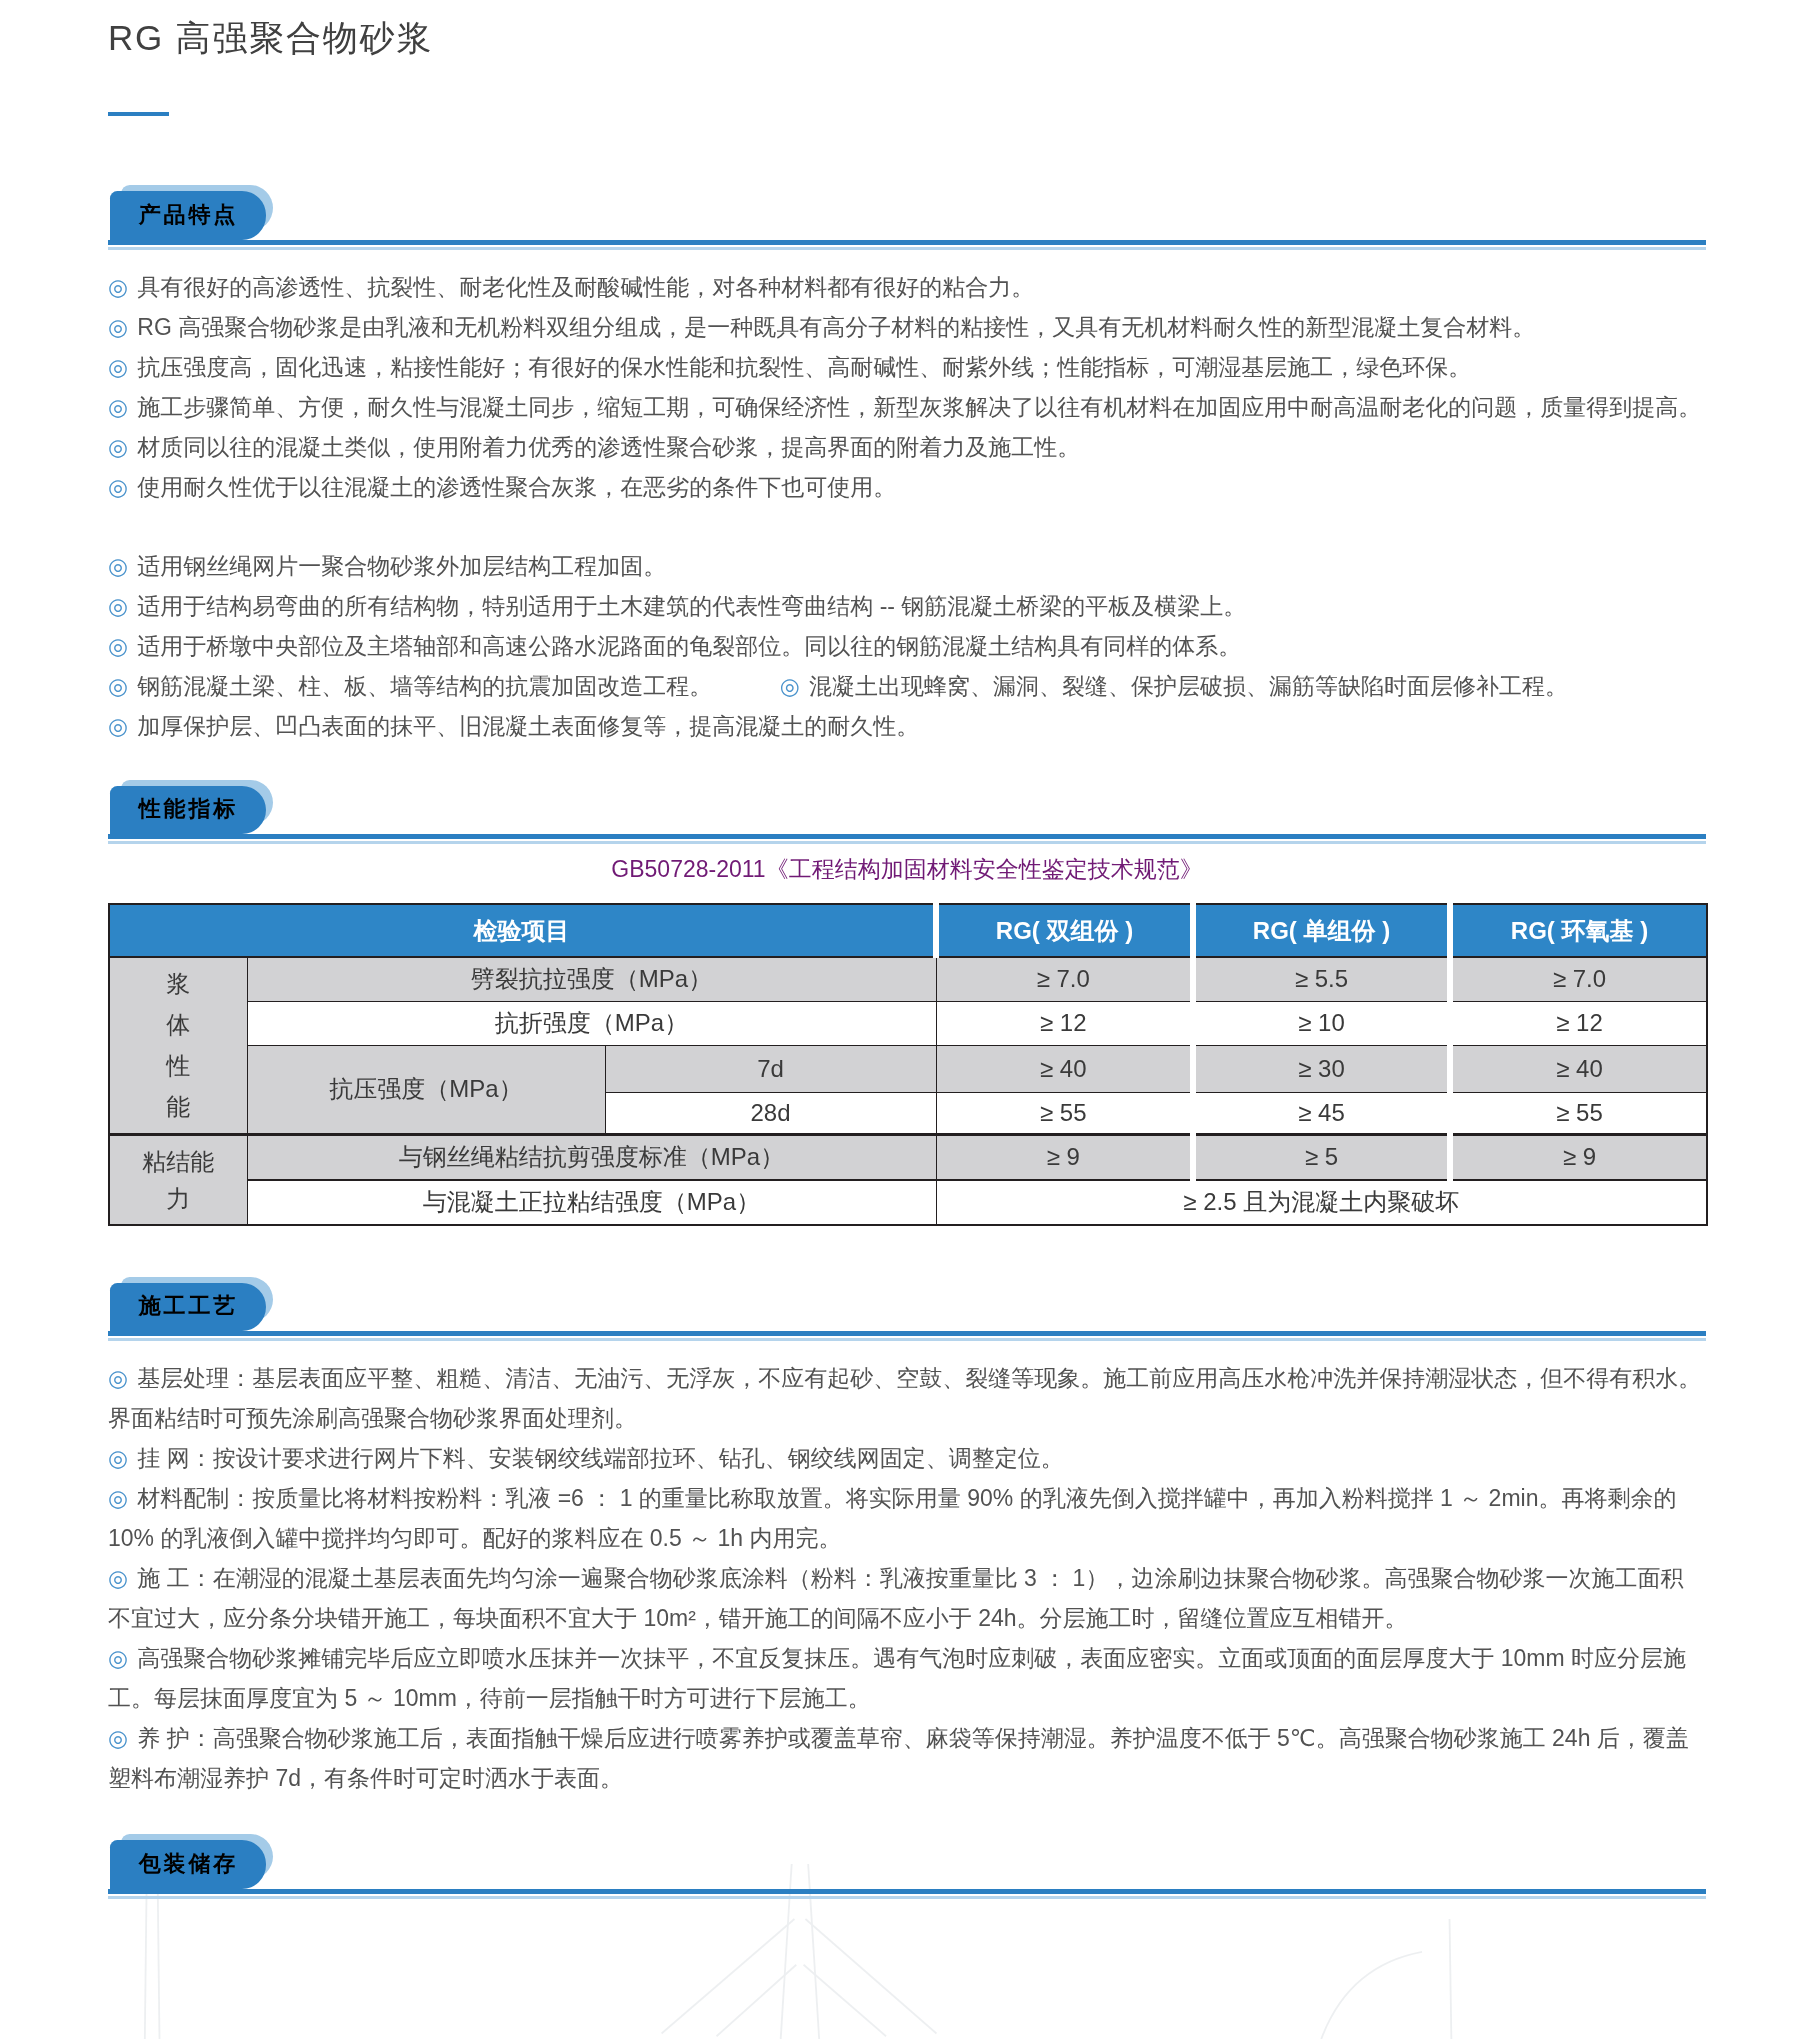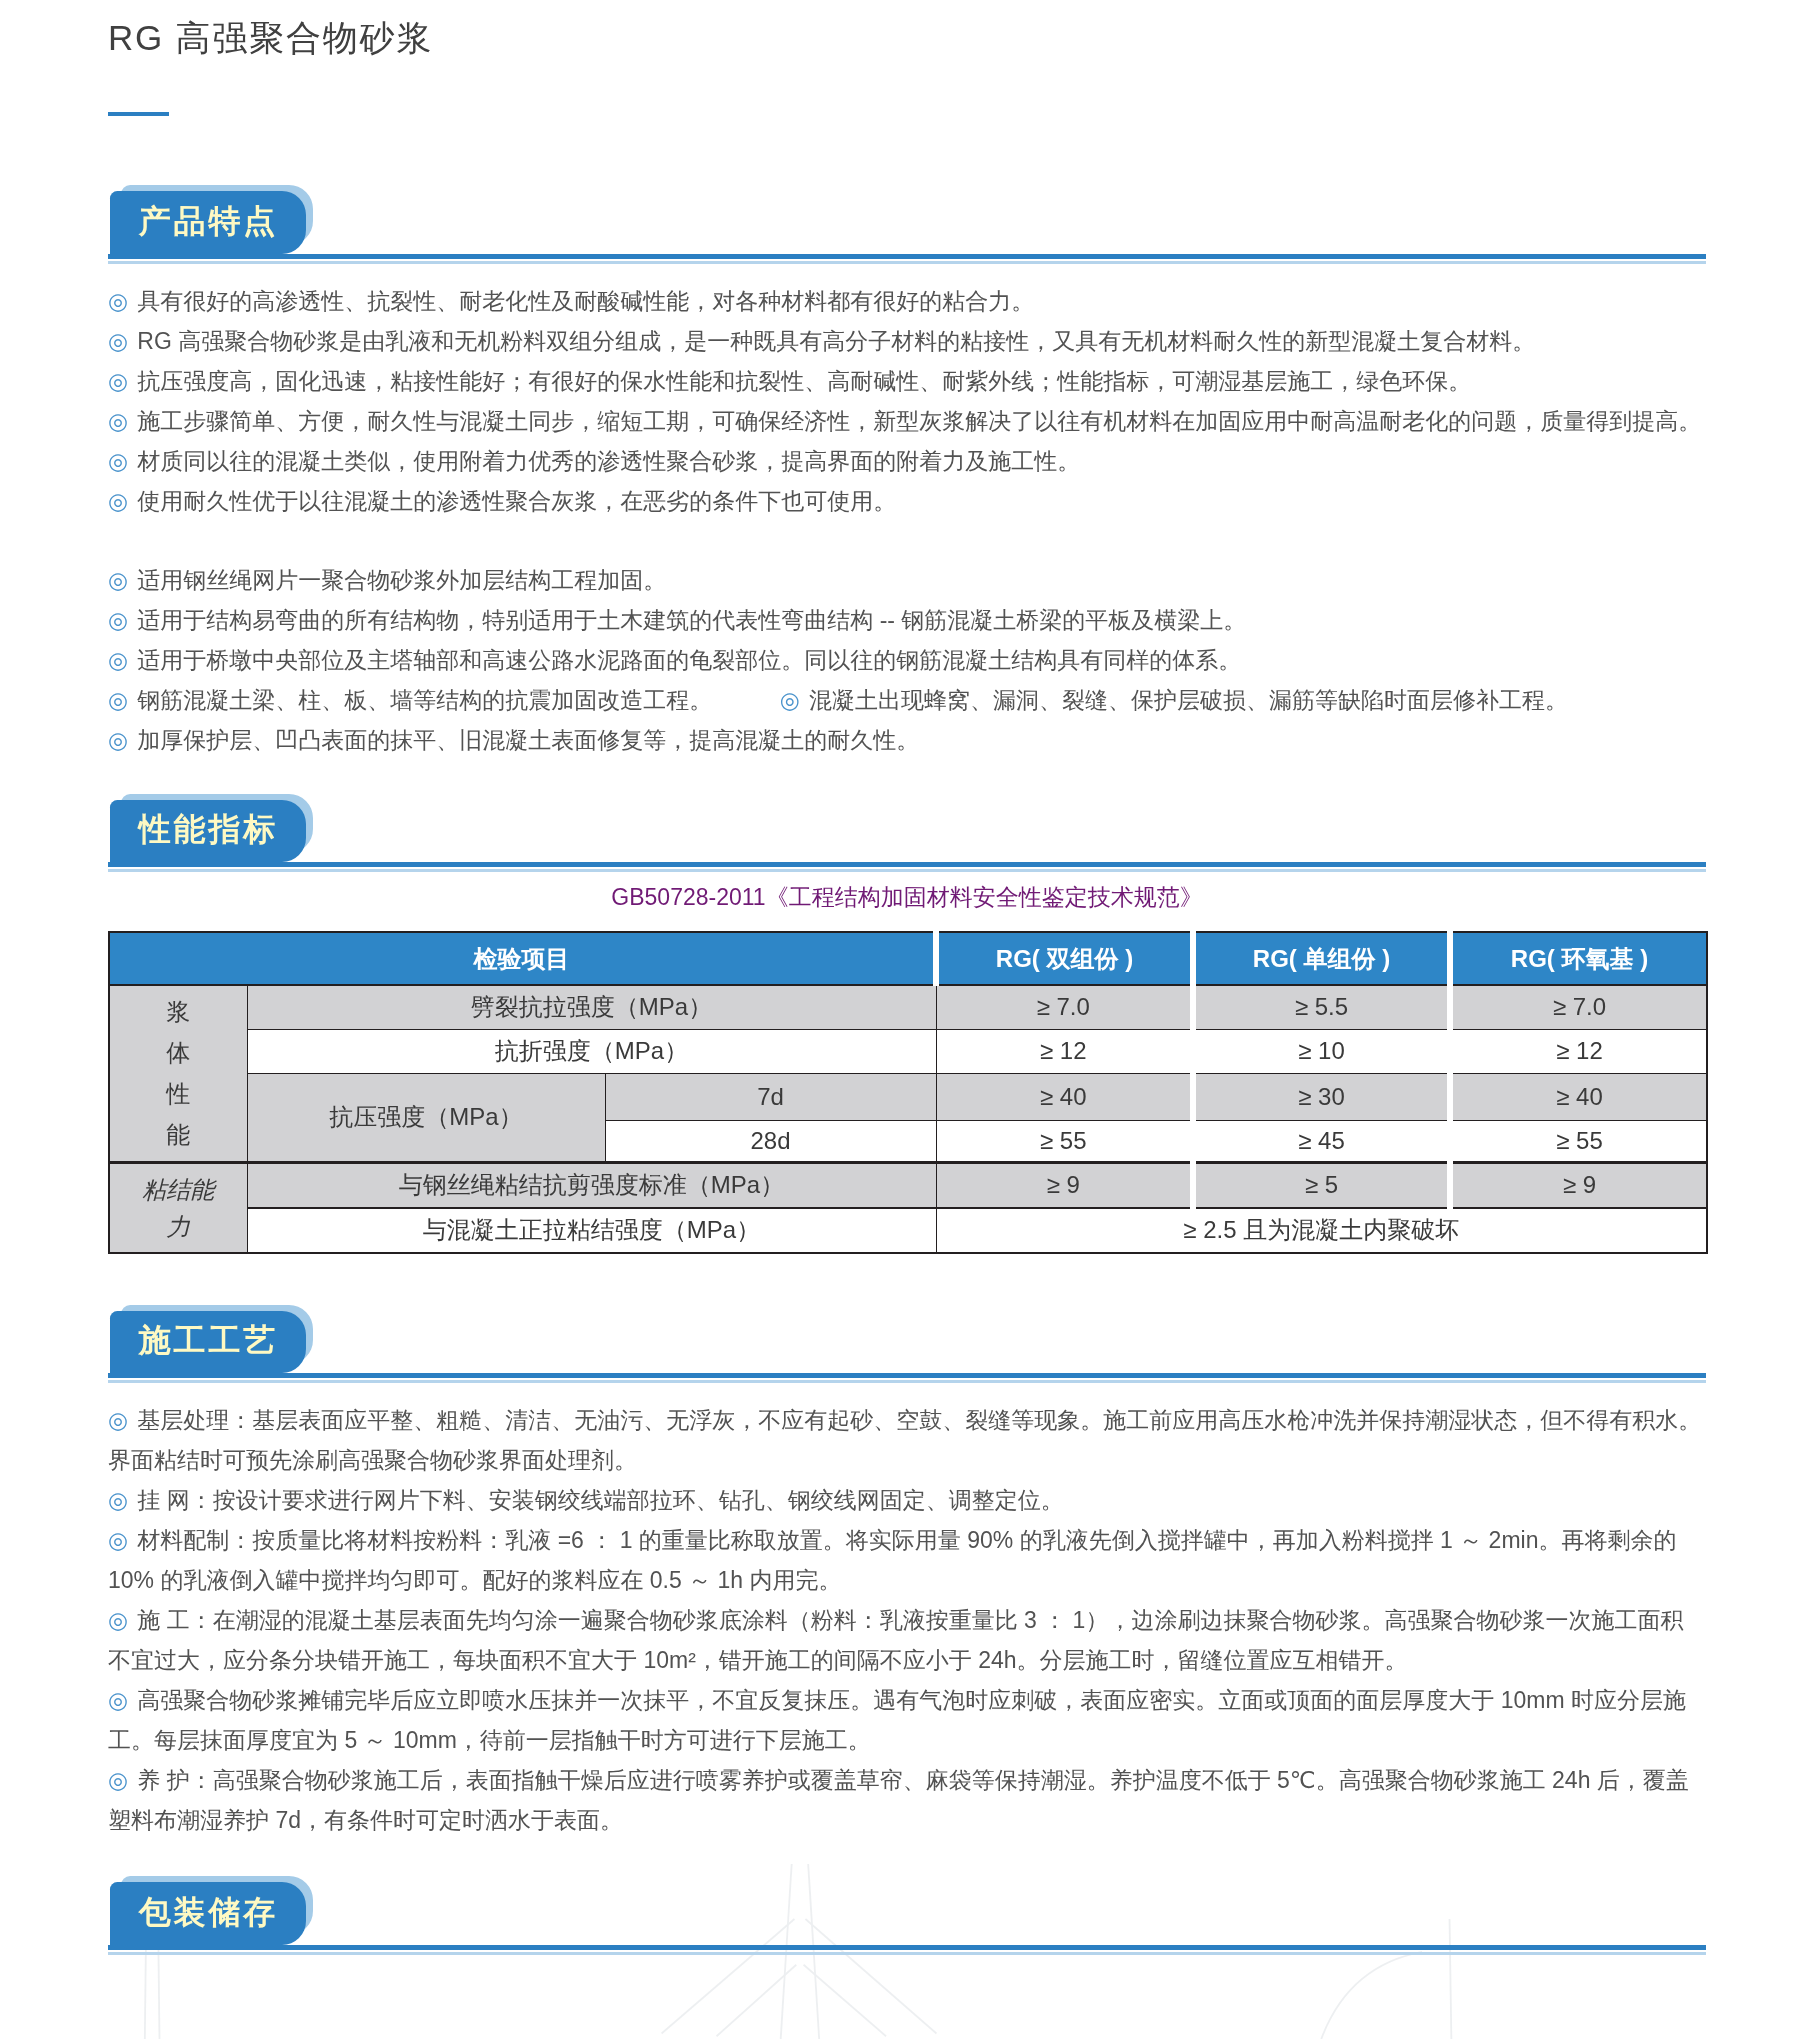--- a/index.html
+++ b/index.html
@@ -13,43 +13,43 @@
   
   .page-title { font-size:35px; font-weight:normal; color:#404040; letter-spacing:1.8px; margin:0; }
   .title-dash { width:61px; height:4.6px; background:#2b7fc2; margin-top:50px; }
 
   
   section { margin-top:39px; }
   .sec-head { position:relative; border-bottom:5.5px solid #2b7fc2; padding-top:9.2px; }
   .sec-head::after { content:""; position:absolute; left:0; right:0; bottom:-10px; height:2.8px; background:#b5d4ec; }
   .badge { position:relative; display:inline-block; margin-left:1.8px; }
   .badge-shadow { position:absolute; top:-6.4px; left:11px; right:-7.3px; bottom:9.2px; background:#a4cbe8; border-radius:9.2px 24px 24px 9.2px; }
-  .badge-face { position:relative; display:inline-block; background:#2b7fc2; color:#fef9c3;
-    font-size:32px; font-weight:bold; letter-spacing:2.8px;
+  .badge-face { position:relative; display:inline-block; background:#2b7fc2; color:#000000;
+    font-size:22px; font-weight:bold; letter-spacing:2.8px;
     padding:8.3px 27.5px 10px 29px; border-radius:7.3px 24px 24px 0; }
 
   
   ul.blist { list-style:none; margin:22px 0 0 0; padding:0; font-size:23px; line-height:40px; color:#525252; }
   ul.blist li { margin:0; }
   .bu { color:#4a93cc; margin-right:9.2px; }
   .two-col .seg2 { margin-left:61px; }
 
   
   .tbl-caption { text-align:center; font-size:23px; color:#701a75; margin-top:14.7px; }
   table.perf { width:100%; border-collapse:collapse; table-layout:fixed; margin-top:18.4px;
     border:2.8px solid #231f20; font-size:24px; color:#3a3a3a; }
   table.perf th, table.perf td { border:1.8px solid #231f20; text-align:center; padding:5.5px 7.3px; height:29px; }
   table.perf thead th { background:#2e86c7; color:#ffffff; font-weight:bold; padding:9.2px 7.3px; border-bottom:2.8px solid #231f20; }
   table.perf .wsep { border-left:6.4px solid #ffffff; }
   tr.gray td { background:#d2d2d4; }
   td.cell-gray { background:#d2d2d4; }
   tr.thick-top td { border-top:3.7px solid #231f20; }
   tr.mid-top td { border-top:2.8px solid #231f20; }
   td.group .gl { display:block; line-height:41px; }
-  td.group .gl2 { display:block; line-height:37px;font-style:italic; }
+  td.group .gl2 { display:block; line-height:37px; }
 
   
   .watermark { position:absolute; left:110px; top:1864px; width:1433px; height:175px; z-index:0; opacity:.55; }
 </style>
 </head>
 <body>
 
 <svg class="watermark" viewBox="0 0 1560 191" xmlns="http://www.w3.org/2000/svg">
   <g stroke="#dfe3e6" stroke-width="2" fill="none">
     <line x1="38" y1="18" x2="36" y2="191"></line>

